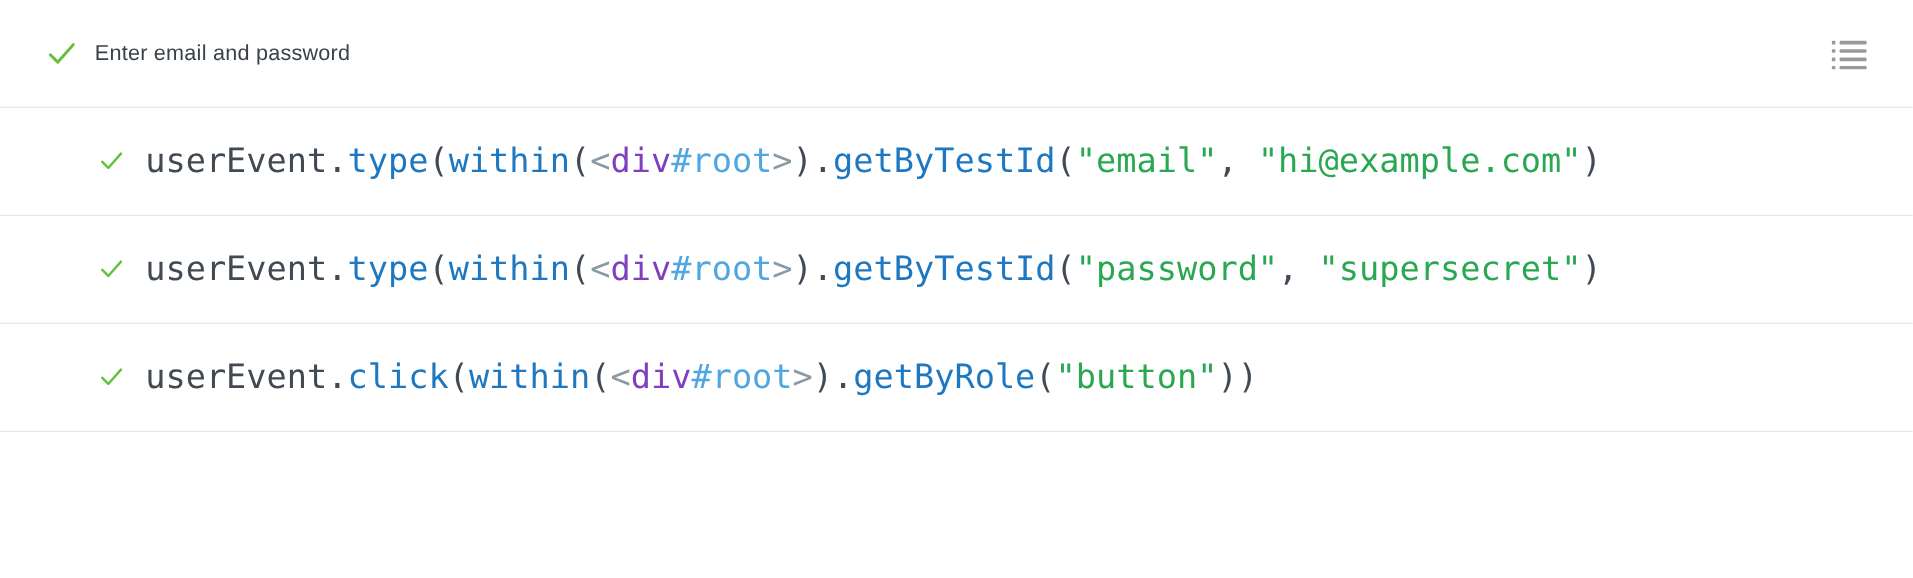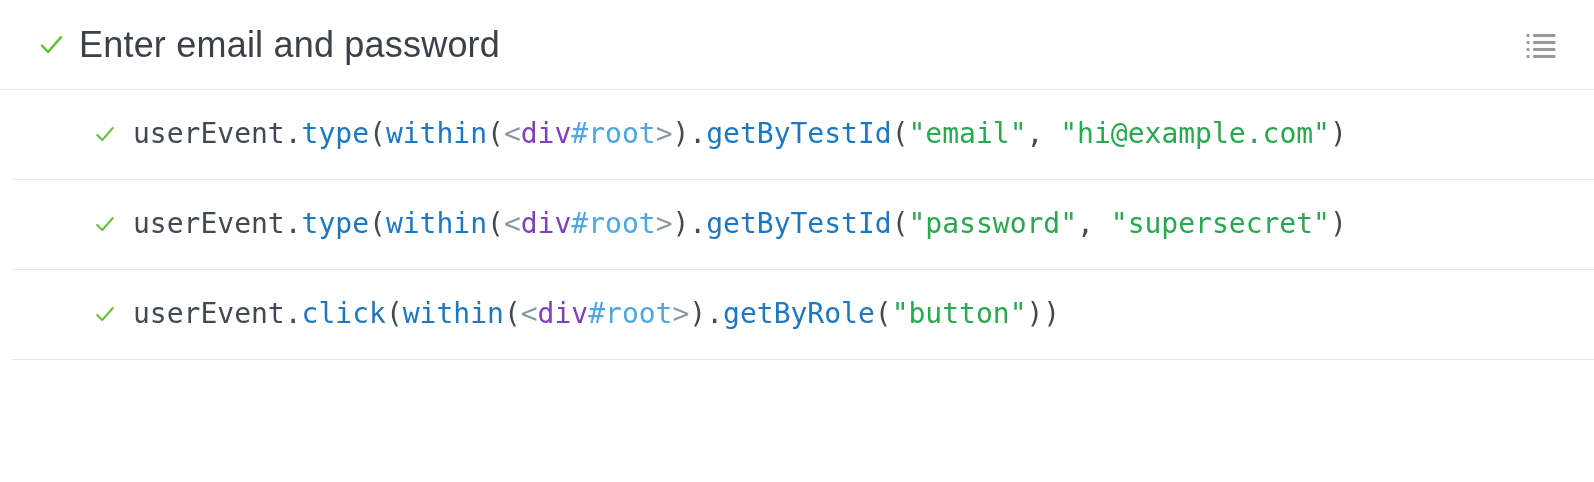--- a/index.html
+++ b/index.html
@@ -13,33 +13,33 @@
   .row {
     box-sizing: border-box;
     height: 90px;
     display: flex;
     align-items: center;
     border-bottom: 1px solid var(--border, #e6e6e6);
     background: var(--bg, #fff);
     cursor: pointer;
   }
   .row.group { padding: 0 38px; }
-  .row.call  { padding: 0 38px 2px 82px; margin-left: 12px; }
+  .row.call  { padding: 0 38px 2px 82px; }
   .check {
     flex: none;
     color: var(--check, #66bf3c);
     display: inline-flex;
     align-items: center;
     justify-content: center;
   }
   .group .check { width: 27px; height: 27px; margin-right: 14px; }
   .call  .check { width: 22px; height: 22px; margin-right: 17px; }
   .check svg { width: 100%; height: 100%; display: block; }
   .group-label {
-    font-size: 36px;
+    font-size: 18px;
     color: var(--group-text, #3a4149);
     letter-spacing: 0.2px;
     white-space: nowrap;
   }
   .code {
     font-family: "DejaVu Sans Mono", monospace;
     font-size: 28px;
     white-space: pre;
     line-height: 1;
   }

